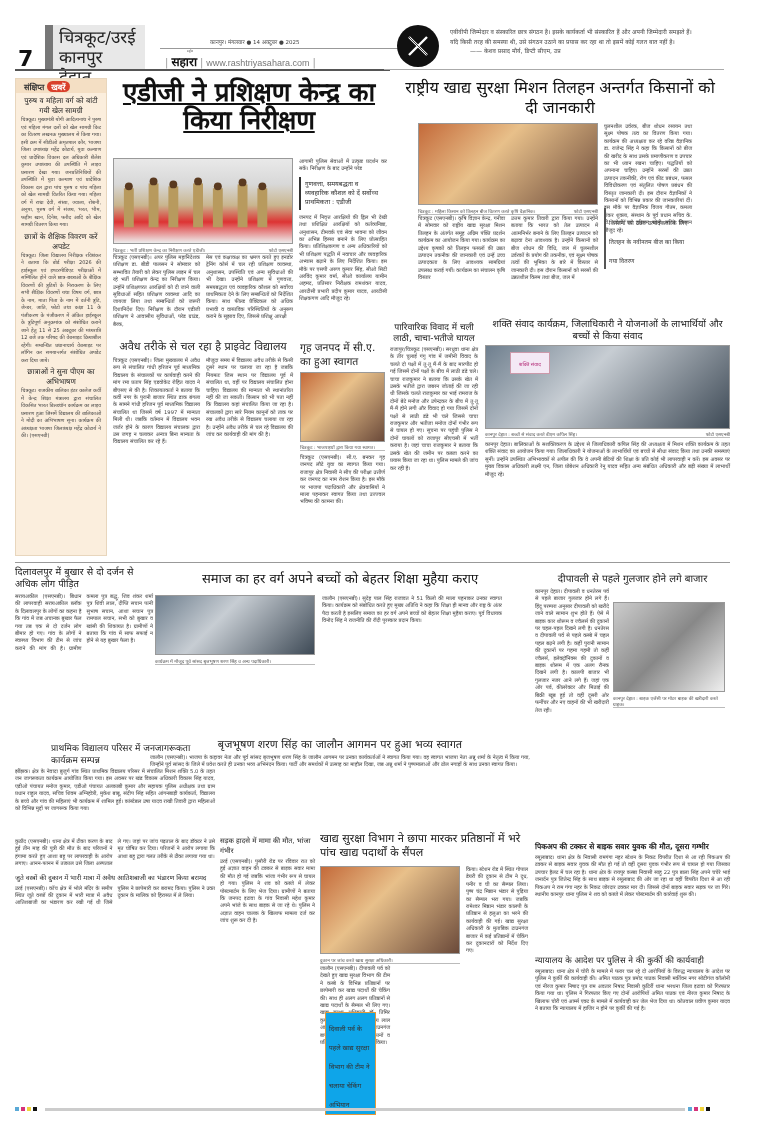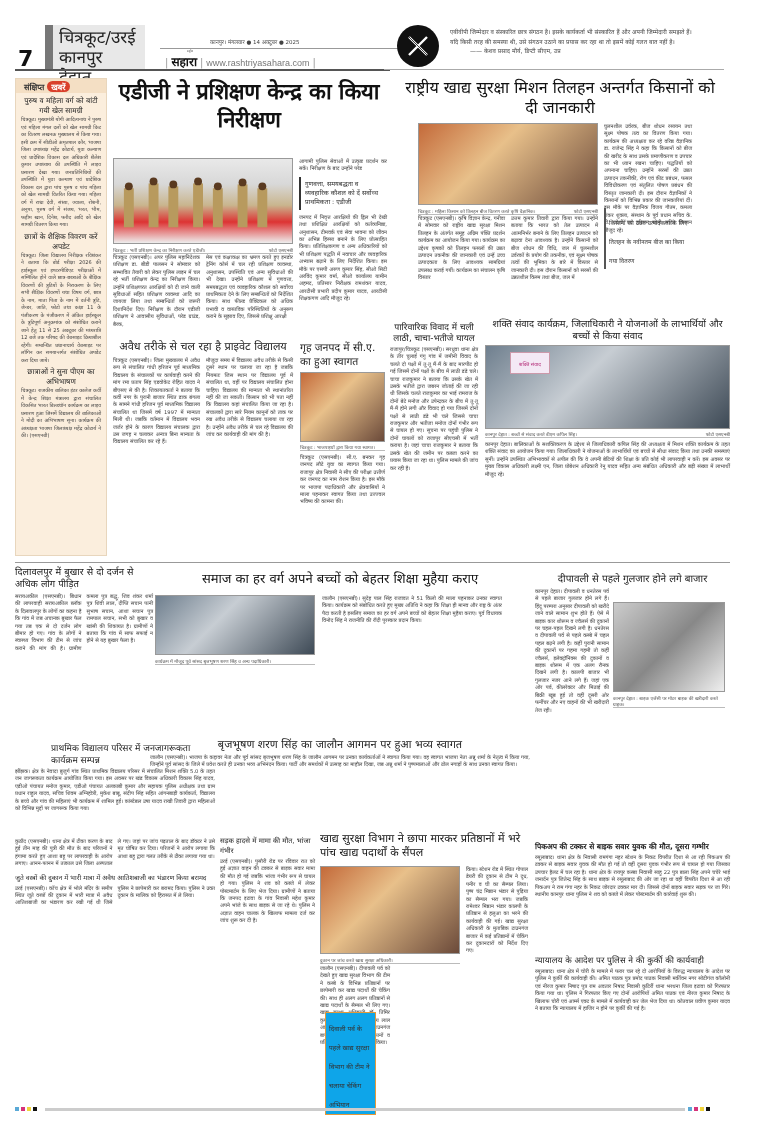--- a/index.html
+++ b/index.html
@@ -66,21 +66,21 @@
       <div class="txt" style="font-size:5px;line-height:7.5px;">चित्रकूट। जिला विद्यालय निरीक्षक रविशंकर ने बताया कि बोर्ड परीक्षा 2026 की हाईस्कूल एवं इण्टरमीडिएट परीक्षाओं में सम्मिलित होने वाले छात्र-छात्राओं के शैक्षिक विवरणों की त्रुटियों के निराकरण के लिए सभी शैक्षिक विवरणों यथा विषय वर्ग, छात्र के नाम, माता पिता के नाम में वर्तनी त्रुटि, जेन्डर, जाति, फोटो तथा कक्षा 11 के पंजीकरण के पंजीकरण में अंकित हाईस्कूल के त्रुटिपूर्ण अनुक्रमांक को संशोधित कराने जाने हेतु 11 से 25 अक्टूबर की मध्यरात्रि 12 बजे तक परिषद की वेबसाइट क्रियाशील रहेगी। सम्बन्धित प्रधानाचार्य वेबसाइट पर लॉगिन कर समयान्तर्गत संशोधित अपडेट करा दिया जाये।</div>
     </div>
     <div style="margin-top:3px;">
       <div style="font-size:7.4px;line-height:10px;text-align:center;color:#222;">छात्राओं ने सुना पीएम का अभिभाषण</div>
       <div class="txt" style="font-size:5px;line-height:7.5px;">चित्रकूट। राजकीय बालिका इंटर कालेज कर्वी में केन्द्र शिक्षा मंत्रालय द्वारा संचालित विकसित भारत बिल्डथॉन कार्यक्रम का लाइव प्रसारण हुआ जिसमें विद्यालय की बालिकाओं ने मोदी का अभिभाषण सुना। कार्यक्रम की अध्यक्षता भाजपा जिलाध्यक्ष महेंद्र कोटार्य ने की। (एसएनबी)</div>
     </div>
   </div>
 </div>
 
 <div class="abs" style="left:113px;top:78px;width:272px;height:260px;">
-  <div style="font-size:22px;line-height:28px;font-weight:900;text-align:center;color:#111;letter-spacing:-0.3px;">एडीजी ने प्रशिक्षण केन्द्र का किया निरीक्षण</div>
+  <div style="font-size:26px;line-height:28px;font-weight:900;text-align:center;color:#111;letter-spacing:-0.3px;text-decoration:underline;">एडीजी ने प्रशिक्षण केन्द्र का किया निरीक्षण</div>
   <div class="abs photo hall" style="left:0;top:80px;width:180px;height:86px;">
     <svg width="100%" height="100%" viewBox="0 0 180 86" preserveAspectRatio="none">
       <g fill="#b89a5e">
           <rect x="10" y="30" width="10" height="40"></rect>
           <rect x="35" y="25" width="10" height="45"></rect>
           <rect x="55" y="28" width="10" height="42"></rect>
           <rect x="80" y="25" width="10" height="45"></rect>
           <rect x="100" y="30" width="10" height="40"></rect>
           <rect x="125" y="26" width="10" height="44"></rect>
           <rect x="145" y="30" width="10" height="40"></rect>

